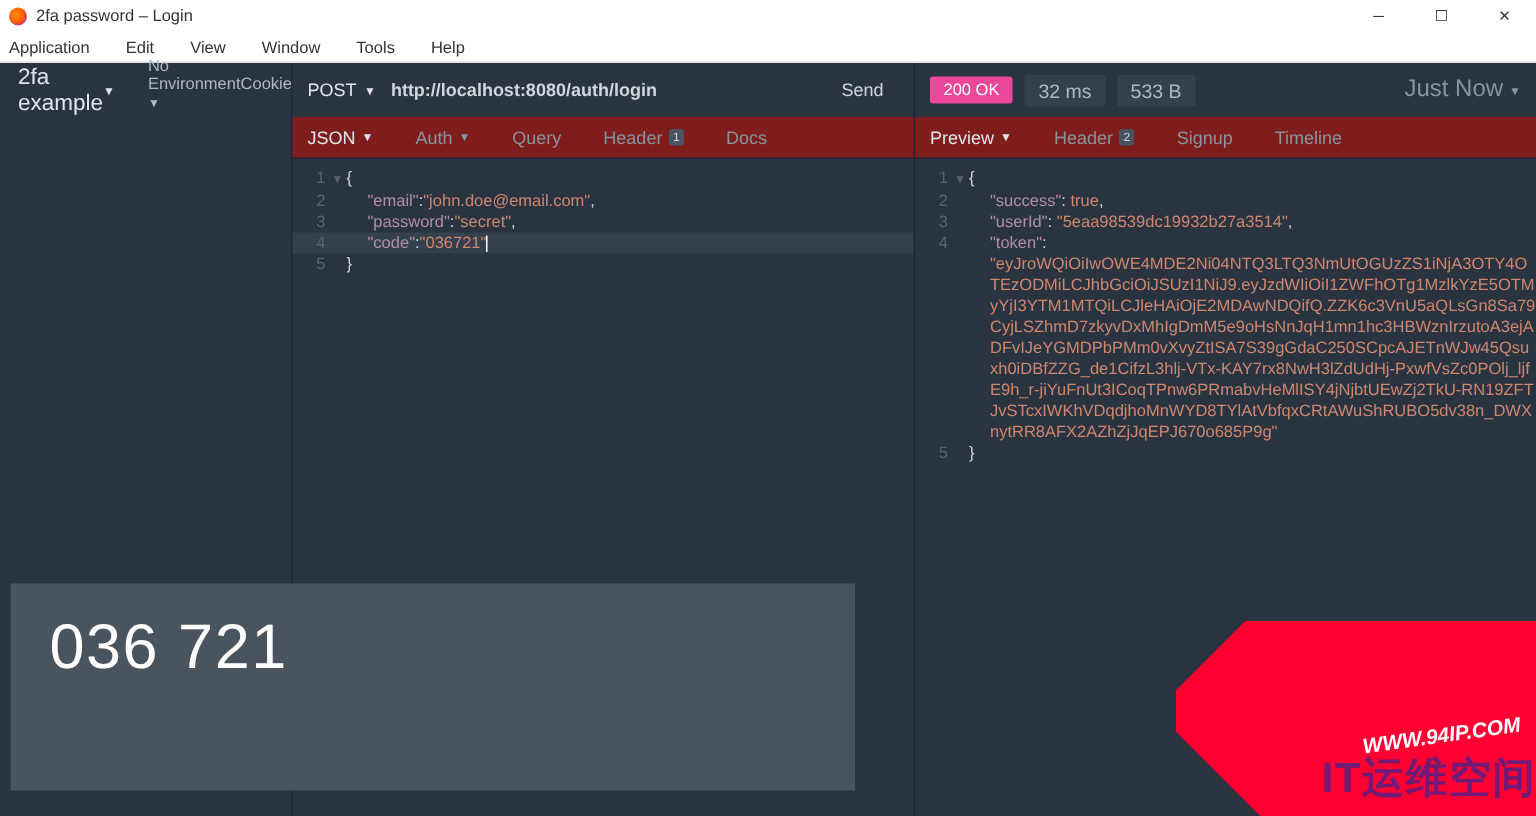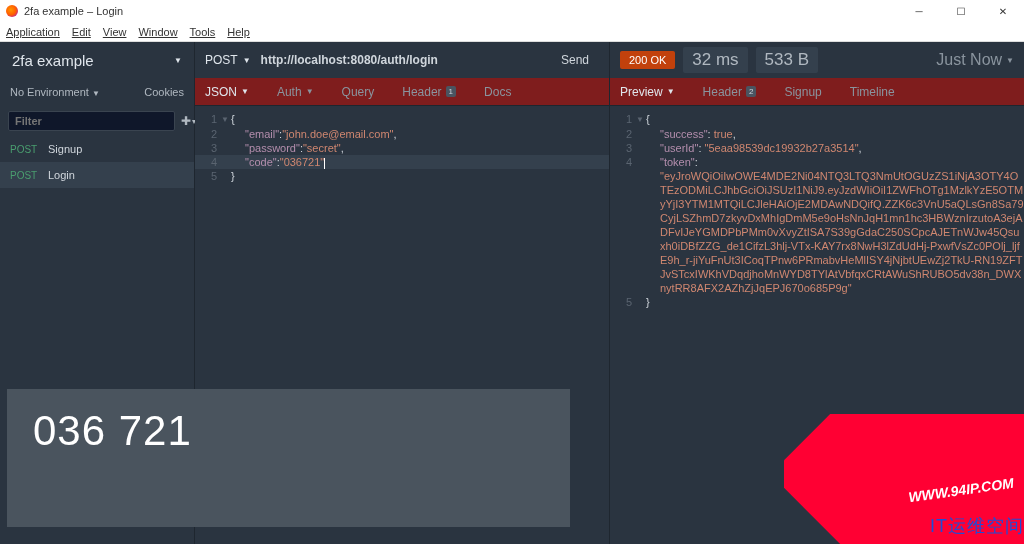--- a/index.html
+++ b/index.html
@@ -1,44 +1,44 @@
 <!DOCTYPE html>
 <html><head>
 <meta charset="utf-8">
 <style>
 * { margin: 0; padding: 0; box-sizing: border-box; font-family: 'Segoe UI', Tahoma, sans-serif; }
 body { background: #fff; width: 1024px; height: 544px; overflow: hidden; position: relative; }
 .titlebar { height: 22px; display: flex; align-items: center; padding: 0 6px; font-size: 11px; color: #333; background: #fff; }
 .titlebar .app-icon { width: 12px; height: 12px; border-radius: 50%; background: radial-gradient(circle at 40% 40%, #ff9500, #ff5e00, #9400ff); margin-right: 6px; }
 .win-controls { position: absolute; right: 0; top: 0; display: flex; }
 .win-btn { width: 42px; height: 22px; display: flex; align-items: center; justify-content: center; font-size: 10px; color: #333; }
-.menubar { height: 20px; display: flex; align-items: center; padding: 0 6px; font-size: 11px; color: #333; border-bottom: 1px solid #ddd; background: #fff; gap: 12px; text-decoration: underline; }
+.menubar { height: 20px; display: flex; align-items: center; padding: 0 6px; font-size: 11px; color: #333; border-bottom: 1px solid #ddd; background: #fff; gap: 24px; }
 .menubar span { cursor: default; }
 .app { display: flex; height: calc(544px - 42px); background: #2a3440; color: #b0b8c0; }
-.sidebar { width: 195px; background: #2a3440; border-right: 1px solid #1e262f; display: flex; flex-direction: column; }
+.sidebar { width: 195px; background: #2a3440; border-right: 1px solid #1e262f; display: flex; flex-direction: row; }
 .workspace-header { height: 36px; display: flex; align-items: center; padding: 0 12px; font-size: 15px; color: #e0e6ec; justify-content: space-between; }
 .env-row { height: 28px; display: flex; align-items: center; padding: 0 10px; font-size: 11px; color: #b0b8c0; justify-content: space-between; }
 .env-row .cookies { color: #b0b8c0; }
 .filter-row { height: 30px; display: flex; align-items: center; padding: 0 8px; gap: 6px; }
 .filter-input { flex: 1; background: #0f172a; border: 1px solid #3a4450; color: #7a8490; font-size: 11px; padding: 3px 6px; border-radius: 2px; height: 20px; font-weight: bold; }
 .plus-icon { color: #b0b8c0; font-size: 12px; display: flex; align-items: center; gap: 1px; }
 .req-item { height: 26px; display: flex; align-items: center; padding: 0 10px; font-size: 11px; gap: 10px; }
 .req-item.active { background: #34404d; }
 .req-method { color: #4a9e6f; font-size: 10px; width: 28px; }
 .req-name { color: #d0d6dc; }
 .main { flex: 1; display: flex; }
 .pane { flex: 1; display: flex; flex-direction: column; border-right: 1px solid #1e262f; min-width: 0; }
 .pane:last-child { border-right: none; }
 .url-bar { height: 36px; display: flex; align-items: center; padding: 0 10px; gap: 10px; background: #2a3440; }
 .method-sel { color: #e0e6ec; font-size: 12px; display: flex; align-items: center; gap: 5px; }
 .url-text { flex: 1; color: #d0d6dc; font-size: 12px; font-weight: bold; }
 .send-btn { color: #d0d6dc; font-size: 12px; padding: 4px 10px; }
 .resp-status-bar { height: 36px; display: flex; align-items: center; padding: 0 10px; gap: 8px; }
-.status-pill { background: #c2410c; color: #fff; font-size: 11px; padding: 3px 9px; border-radius: 2px; }
-.meta-pill { background: #34404d; color: #b0b8c0; font-size: 17px; padding: 3px 9px; border-radius: 2px; }
+.status-pill { background: #ec4899; color: #fff; font-size: 11px; padding: 3px 9px; border-radius: 2px; }
+.meta-pill { background: #34404d; color: #b0b8c0; font-size: 13px; padding: 3px 9px; border-radius: 2px; }
 .resp-status-bar .spacer { flex: 1; }
 .tab-row { height: 28px; display: flex; align-items: center; padding: 0 10px; gap: 28px; font-size: 12px; border-bottom: 1px solid #1e262f; background: #7f1d1d; }
 .tab { color: #8a949e; display: flex; align-items: center; gap: 4px; }
 .tab.active { color: #e0e6ec; }
 .badge { background: #4a5460; color: #d0d6dc; font-size: 8px; padding: 0 3px; border-radius: 2px; min-width: 10px; text-align: center; line-height: 11px; height: 11px; }
 .code-area { flex: 1; background: #2a3440; padding: 6px 0; font-family: 'Consolas', monospace; font-size: 11px; line-height: 14px; overflow: hidden; }
 .code-line { display: flex; white-space: pre; }
 .ln { width: 26px; text-align: right; color: #5a6470; padding-right: 4px; flex-shrink: 0; }
 .fold { width: 10px; color: #5a6470; flex-shrink: 0; font-size: 8px; padding-top: 1px; }
 .code { color: #d0d6dc; }
@@ -51,30 +51,30 @@
 .highlight-line { background: #34404d; }
 .footer-input { height: 24px; border-top: 1px solid #1e262f; display: flex; align-items: center; padding: 0 10px; color: #5a6470; font-size: 11px; font-family: 'Consolas', monospace; }
 .authenticator { position: absolute; left: 7px; bottom: 17px; width: 563px; height: 138px; background: #4a545e; padding: 18px 26px; display: flex; flex-direction: column; justify-content: space-between; }
 .auth-code { color: #fff; font-size: 42px; font-weight: 500; letter-spacing: 1px; }
 .auth-row { display: flex; align-items: center; justify-content: space-between; }
 .auth-app { color: #d0d6dc; font-size: 19px; }
 .pie-icon { width: 22px; height: 22px; }
 .watermark { position: absolute; right: 0; bottom: 0; width: 240px; height: 130px; overflow: hidden; pointer-events: none; }
 .wm-tri { position: absolute; right: -60px; bottom: -60px; width: 260px; height: 260px; background: #ff0033; transform: rotate(45deg); }
 .wm-text1 { position: absolute; right: 10px; bottom: 46px; color: #fff; font-size: 14px; font-weight: bold; font-style: italic; transform: rotate(-8deg); }
-.wm-text2 { position: absolute; right: 0; bottom: 6px; color: #1d4ed8; font-size: 18px; font-weight: normal; letter-spacing: 1px; }
+.wm-text2 { position: absolute; right: 0; bottom: 6px; color: #701a75; font-size: 28px; font-weight: bold; letter-spacing: 1px; }
 .caret { display: inline-block; width: 1px; height: 11px; background: #fff; vertical-align: middle; }
 .chev { font-size: 8px; }
 </style>
 </head>
 <body>
 
 <div class="titlebar">
   <span class="app-icon"></span>
-  <span>2fa example – Login</span>
+  <span>2fa password – Login</span>
   <div class="win-controls">
     <div class="win-btn">─</div>
     <div class="win-btn">☐</div>
     <div class="win-btn">✕</div>
   </div>
 </div>
 
 <div class="menubar">
   <span>Application</span>
   <span>Edit</span>

